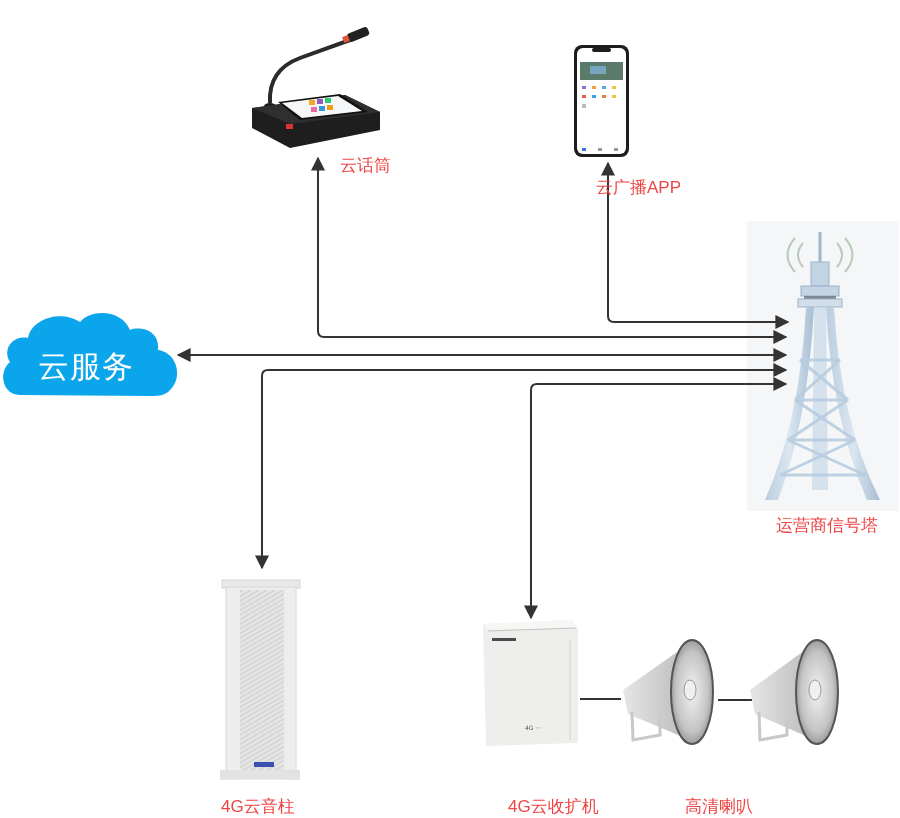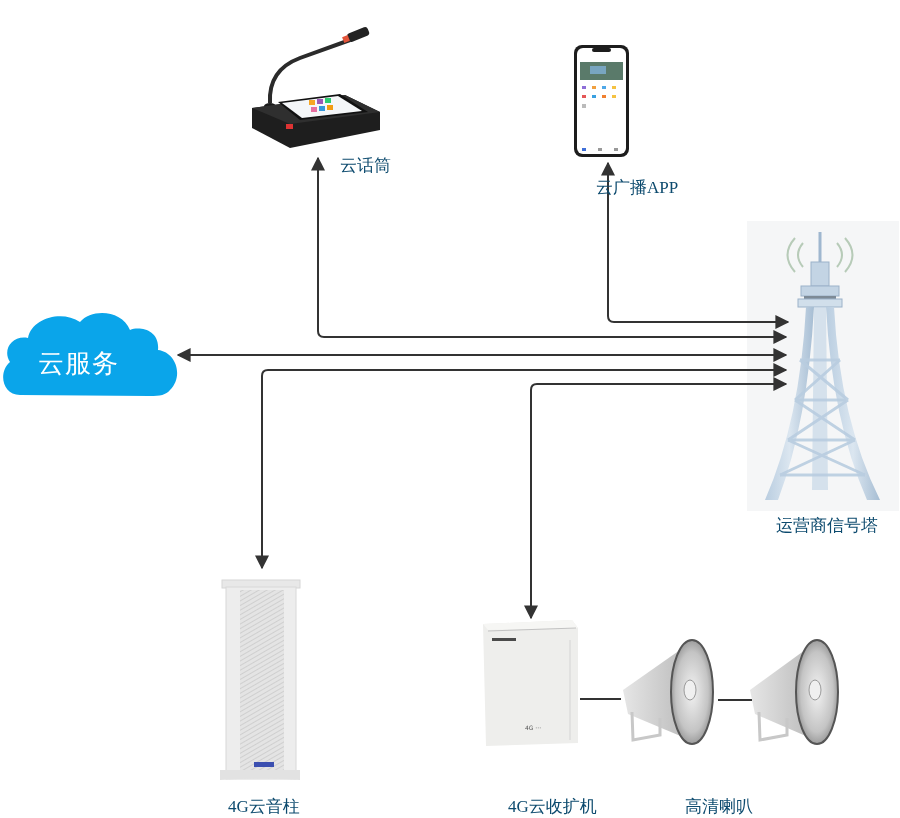--- a/index.html
+++ b/index.html
@@ -1,21 +1,21 @@
 <!DOCTYPE html>
 <html><head>
   <meta charset="utf-8">
   <style>
     html, body { margin: 0; padding: 0; background: #ffffff; }
     body { width: 900px; height: 818px; position: relative; overflow: hidden;
            font-family: "Liberation Sans", "DejaVu Sans", sans-serif; }
     .canvas { position: absolute; left: 0; top: 0; width: 900px; height: 818px; }
-    .label { position: absolute; font-size: 17px; color: #0c4a6e; white-space: nowrap;
-             font-family: Liberation Serif, serif; }
-    .cloud-label { position: absolute; left: 38px; top: 346px; font-size: 26px; color: #ffffff;
+    .label { position: absolute; font-size: 17px; color: #ef4444; white-space: nowrap;
+             font-family: Liberation Sans, sans-serif; }
+    .cloud-label { position: absolute; left: 38px; top: 346px; font-size: 31px; color: #ffffff;
                    font-family: "DejaVu Sans", "Liberation Sans", sans-serif; letter-spacing: 1px; }
     svg text { font-family: "DejaVu Sans", sans-serif; }
   </style>
 </head>
 <body>
 
 <svg class="canvas" width="900" height="818" viewBox="0 0 900 818">
   <defs>
     <marker id="arr" viewBox="0 0 10 10" refX="9" refY="5" markerWidth="7" markerHeight="7" orient="auto-start-reverse">
       <path d="M0,0 L10,5 L0,10 z" fill="#333"></path>
@@ -159,15 +159,15 @@
     <ellipse cx="817" cy="692" rx="21" ry="52" fill="url(#bellGrad)" stroke="#555" stroke-width="2"></ellipse>
     <ellipse cx="815" cy="690" rx="6" ry="10" fill="#f0f0f0" stroke="#999"></ellipse>
     <path d="M759,712 L760,740 L787,735 L787,718" fill="none" stroke="#c8c8c8" stroke-width="3"></path>
   </g>
 </svg>
 
 <div class="cloud-label">云服务</div>
 <div class="label" style="left:340px; top:154px;">云话筒</div>
 <div class="label" style="left:596px; top:176px;">云广播APP</div>
 <div class="label" style="left:776px; top:514px;">运营商信号塔</div>
-<div class="label" style="left:228px; top:795px;">4G云音柱</div>
+<div class="label" style="left:221px; top:795px;">4G云音柱</div>
 <div class="label" style="left:508px; top:795px;">4G云收扩机</div>
 <div class="label" style="left:685px; top:795px;">高清喇叭</div>
 
 </body></html>

